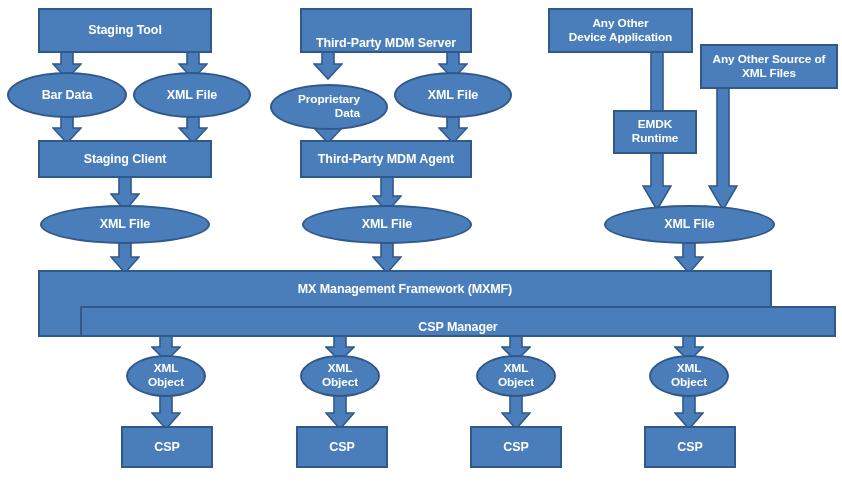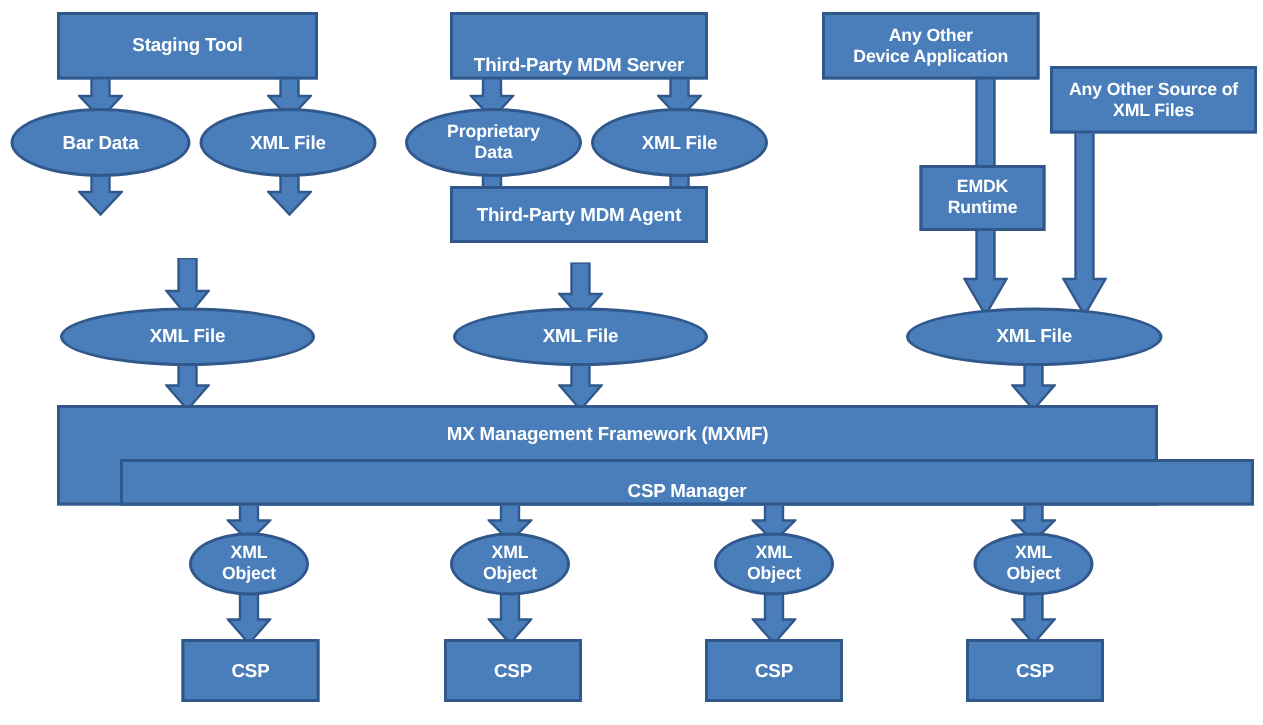--- a/index.html
+++ b/index.html
@@ -140,34 +140,37 @@
     <span class="lbl">Any Other Source of
 XML Files</span>
   </div>
 
   <div class="node ellipse f12" style="left:7px;top:72px;width:120px;height:46px;">
     <span class="lbl">Bar Data</span>
   </div>
   <div class="node ellipse f12" style="left:133px;top:72px;width:118px;height:46px;">
     <span class="lbl">XML File</span>
   </div>
-  <div class="node ellipse f115" style="left:270px;top:72px;width:118px;height:46px;">
+  <div class="node ellipse f115" style="left:270px;top:84px;width:118px;height:46px;text-align:right;">
     <span class="lbl">Proprietary
 Data</span>
   </div>
   <div class="node ellipse f12" style="left:394px;top:72px;width:118px;height:46px;">
     <span class="lbl">XML File</span>
   </div>
 
   <div class="node rect f115" style="left:613px;top:110px;width:84px;height:44px;z-index:4;">
     <span class="lbl">EMDK
 Runtime</span>
   </div>
 
-  <div class="node rect f12" style="left:300px;top:124px;width:172px;height:38px;">
+  <div class="node rect f12" style="left:38px;top:140px;width:174px;height:38px;">
+    <span class="lbl">Staging Client</span>
+  </div>
+  <div class="node rect f12" style="left:300px;top:140px;width:172px;height:38px;">
     <span class="lbl">Third-Party MDM Agent</span>
   </div>
 
   <div class="node ellipse f12" style="left:40px;top:205px;width:170px;height:39px;">
     <span class="lbl">XML File</span>
   </div>
   <div class="node ellipse f12" style="left:302px;top:205px;width:170px;height:39px;">
     <span class="lbl">XML File</span>
   </div>
   <div class="node ellipse f12" style="left:604px;top:205px;width:171px;height:39px;">

